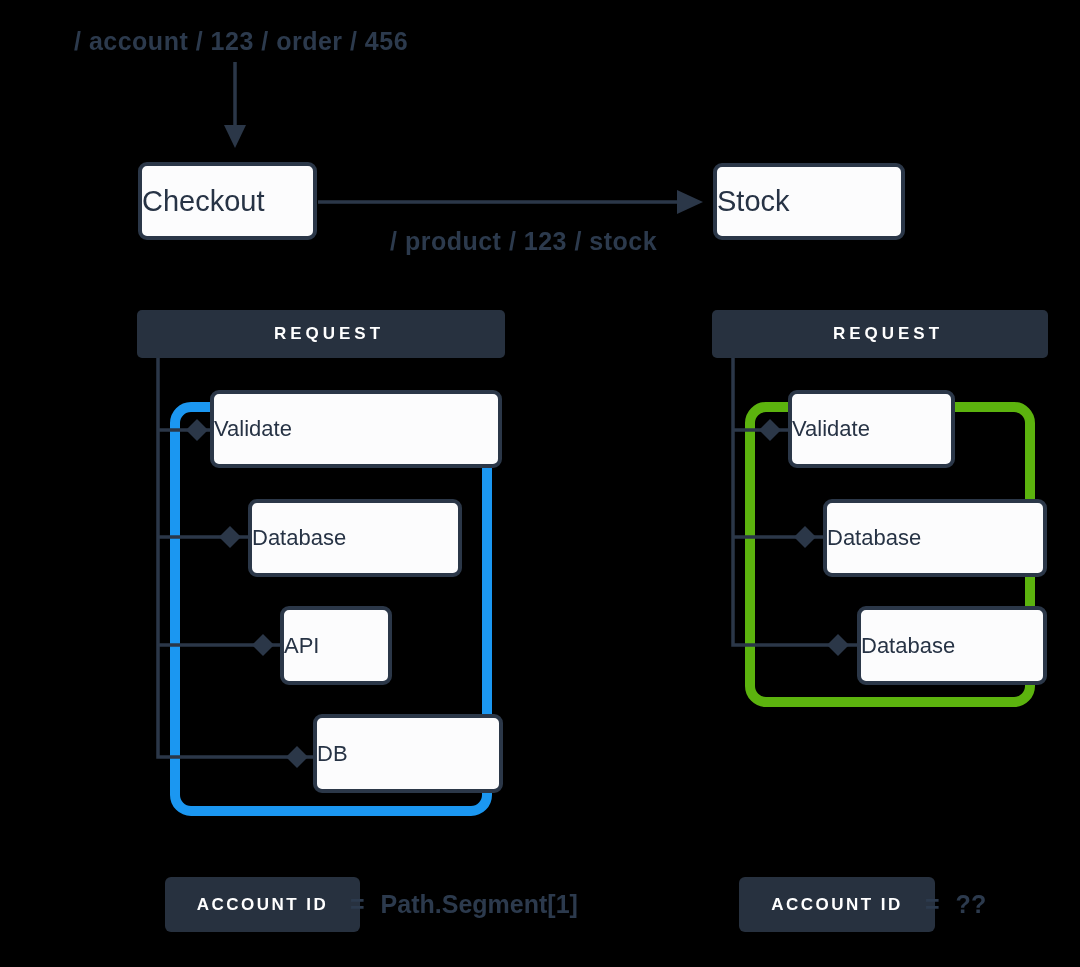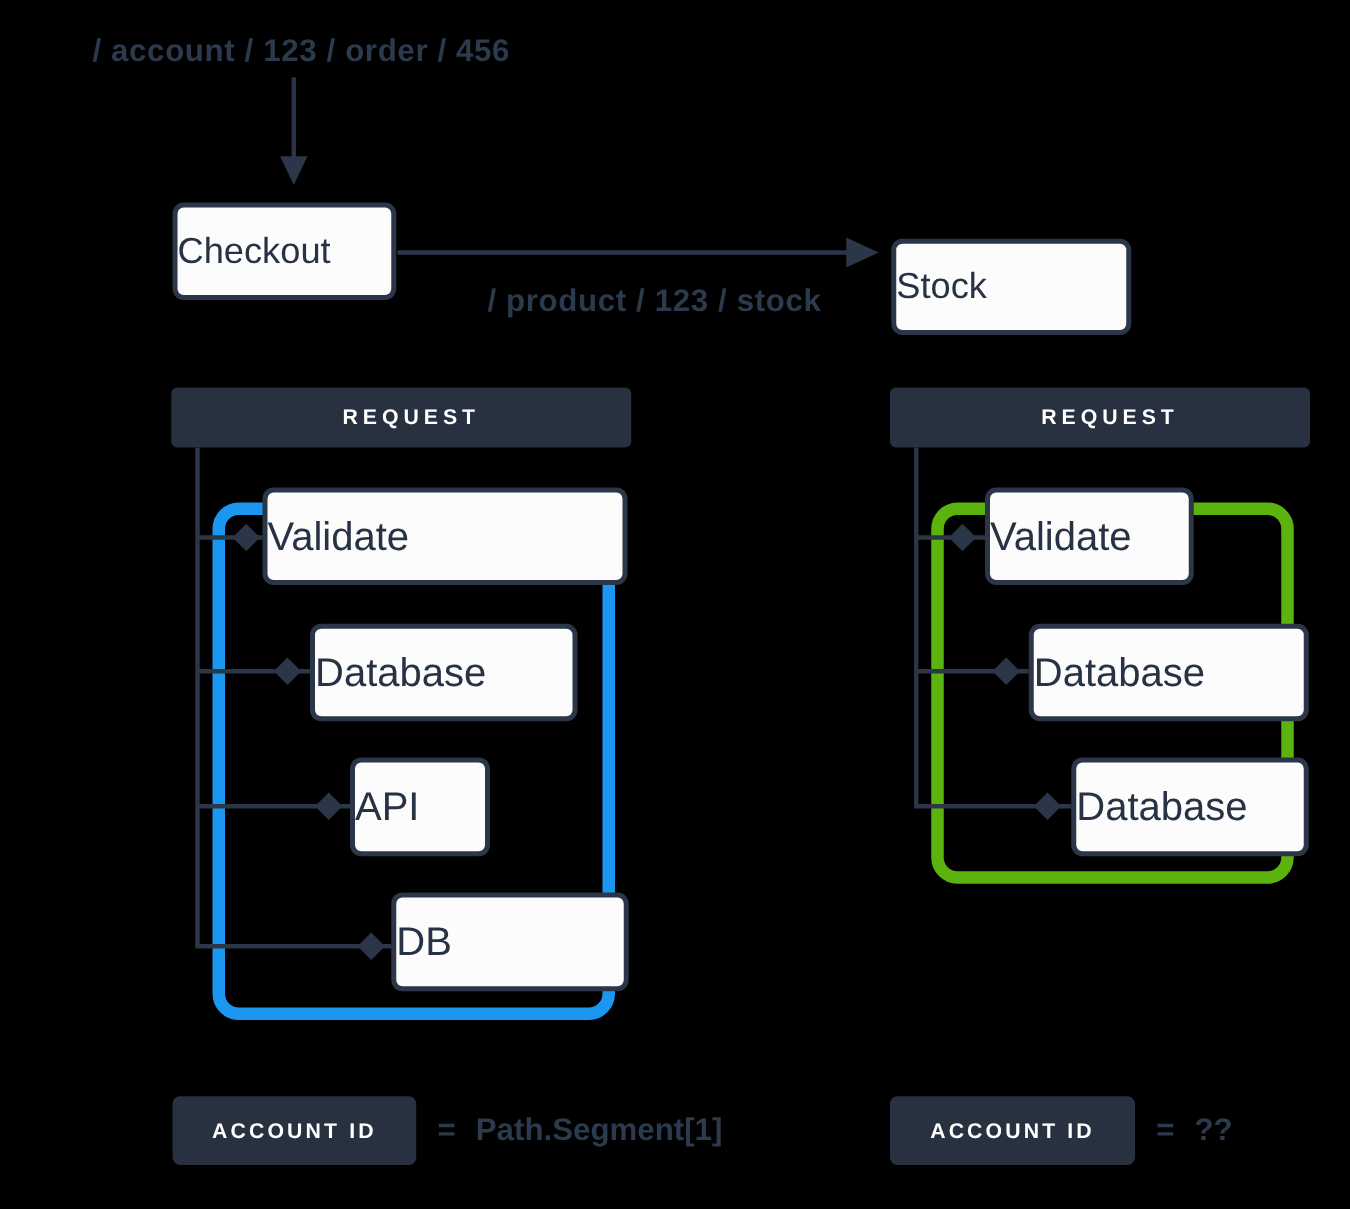--- a/index.html
+++ b/index.html
@@ -45,51 +45,51 @@
     position:absolute;
     background:var(--box_fill);
     border:4px solid var(--navy);
     border-radius:9px;
     display:flex;align-items:center;justify-content:flex-start;
     color:var(--box_text);
     font-weight:normal;
   }
   .service{font-size:29px;}
   .checkout{left:138px;top:162px;width:179px;height:78px;}
-  .stock{left:713px;top:163px;width:192px;height:77px;margin-top:28px;}
+  .stock{left:713px;top:163px;width:192px;height:77px;}
 
   .req-header{
     position:absolute;
     height:48px;
     background:var(--navy_fill);
     border-radius:5px;
     display:flex;align-items:center;justify-content:center;
     color:var(--white_text);
     font-weight:bold;font-size:17px;letter-spacing:4px;padding-left:16px;
   }
   .req-left{left:137px;top:310px;width:368px;}
   .req-right{left:712px;top:310px;width:336px;}
 
-  .span-box{font-size:32px;}
+  .span-box{font-size:22px;}
   .l-validate{left:210px;top:390px;width:292px;height:78px;}
   .l-database{left:248px;top:499px;width:214px;height:78px;}
   .l-api{left:280px;top:606px;width:112px;height:79px;}
   .l-db{left:313px;top:714px;width:190px;height:79px;}
   .r-validate{left:788px;top:390px;width:167px;height:78px;}
   .r-database1{left:823px;top:499px;width:224px;height:78px;}
   .r-database2{left:857px;top:606px;width:190px;height:79px;}
 
   .badge{
     position:absolute;
     height:55px;
     background:var(--navy_fill);
     border-radius:6px;
     display:flex;align-items:center;justify-content:center;
     color:var(--white_text);
-    font-weight:bold;font-size:17px;letter-spacing:2.5px;
+    font-weight:bold;font-size:17px;letter-spacing:2.5px;margin-left:27px;
   }
   .badge-left{left:138px;top:877px;width:195px;}
   .badge-right{left:712px;top:877px;width:196px;}
   .assign{
     position:absolute;
     top:877px;height:55px;
     display:flex;align-items:center;
     color:var(--path_text);
     font-weight:bold;font-size:25px;
     white-space:nowrap;

